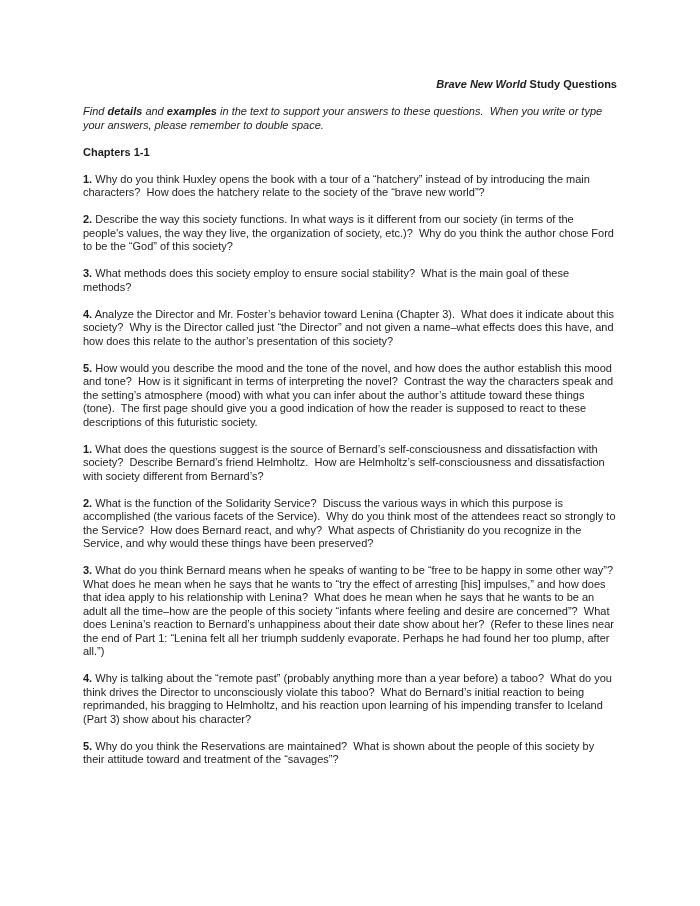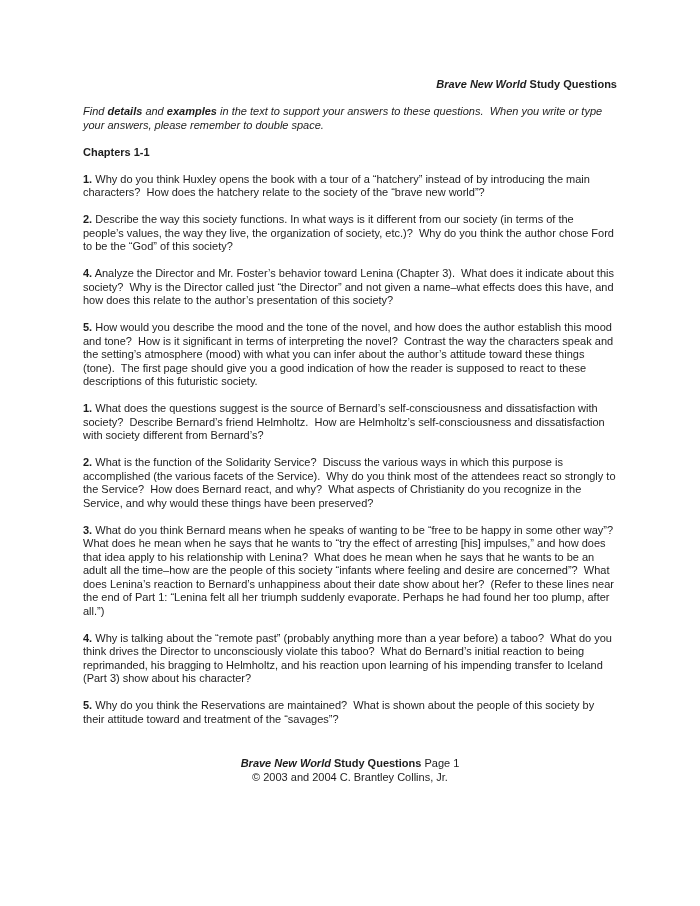--- a/index.html
+++ b/index.html
@@ -42,34 +42,31 @@
   <p class="doc-title"><span class="t bi">Brave New World</span><span class="t b"> Study Questions</span></p>
 
   <p class="instructions"><span class="t">Find </span><span class="t b">details</span><span class="t"> and </span><span class="t b">examples</span><span class="t"> in the text to support your answers to these questions.  When you write or type your answers, please remember to double space.</span></p>
 
   <p class="heading"><span class="t">Chapters 1-1</span></p>
 
   <p class="q"><span class="t qnum">1.</span><span class="t"> Why do you think Huxley opens the book with a tour of a “hatchery” instead of by introducing the main characters?  How does the hatchery relate to the society of the “brave new world”?</span></p>
 
   <p class="q"><span class="t qnum">2.</span><span class="t"> Describe the way this society functions. In what ways is it different from our society (in terms of the people’s values, the way they live, the organization of society, etc.)?  Why do you think the author chose Ford to be the “God” of this society?</span></p>
 
+  <p class="q"><span class="t qnum">3.</span><span class="t"> What methods does this society employ to ensure social stability?  What is the main goal of these methods?</span></p>
 
   <p class="q"><span class="t qnum">4.</span><span class="t"> Analyze the Director and Mr. Foster’s behavior toward Lenina (Chapter 3).  What does it indicate about this society?  Why is the Director called just “the Director” and not given a name–what effects does this have, and how does this relate to the author’s presentation of this society?</span></p>
 
   <p class="q"><span class="t qnum">5.</span><span class="t"> How would you describe the mood and the tone of the novel, and how does the author establish this mood and tone?  How is it significant in terms of interpreting the novel?  Contrast the way the characters speak and the setting’s atmosphere (mood) with what you can infer about the author’s attitude toward these things (tone).  The first page should give you a good indication of how the reader is supposed to react to these descriptions of this futuristic society.</span></p>
 
 
   <p class="q"><span class="t qnum">1.</span><span class="t"> What does the questions suggest is the source of Bernard’s self-consciousness and dissatisfaction with society?  Describe Bernard’s friend Helmholtz.  How are Helmholtz’s self-consciousness and dissatisfaction with society different from Bernard’s?</span></p>
 
   <p class="q"><span class="t qnum">2.</span><span class="t"> What is the function of the Solidarity Service?  Discuss the various ways in which this purpose is accomplished (the various facets of the Service).  Why do you think most of the attendees react so strongly to the Service?  How does Bernard react, and why?  What aspects of Christianity do you recognize in the Service, and why would these things have been preserved?</span></p>
 
   <p class="q"><span class="t qnum">3.</span><span class="t"> What do you think Bernard means when he speaks of wanting to be “free to be happy in some other way”?  What does he mean when he says that he wants to “try the effect of arresting [his] impulses,” and how does that idea apply to his relationship with Lenina?  What does he mean when he says that he wants to be an adult all the time–how are the people of this society “infants where feeling and desire are concerned”?  What does Lenina’s reaction to Bernard’s unhappiness about their date show about her?  (Refer to these lines near the end of Part 1: “Lenina felt all her triumph suddenly evaporate. Perhaps he had found her too plump, after all.”)</span></p>
 
   <p class="q"><span class="t qnum">4.</span><span class="t"> Why is talking about the “remote past” (probably anything more than a year before) a taboo?  What do you think drives the Director to unconsciously violate this taboo?  What do Bernard’s initial reaction to being reprimanded, his bragging to Helmholtz, and his reaction upon learning of his impending transfer to Iceland (Part 3) show about his character?</span></p>
 
   <p class="q"><span class="t qnum">5.</span><span class="t"> Why do you think the Reservations are maintained?  What is shown about the people of this society by their attitude toward and treatment of the “savages”?</span></p>
 
-  <div class="footer">
-    <p><span class="t bi">Brave New World</span><span class="t b"> Study Questions</span><span class="t"> Page 1</span></p>
-    <p><span class="t">© 2003 and 2004 C. Brantley Collins, Jr.</span></p>
-  </div>
 
 </div>
 
 </body></html>

